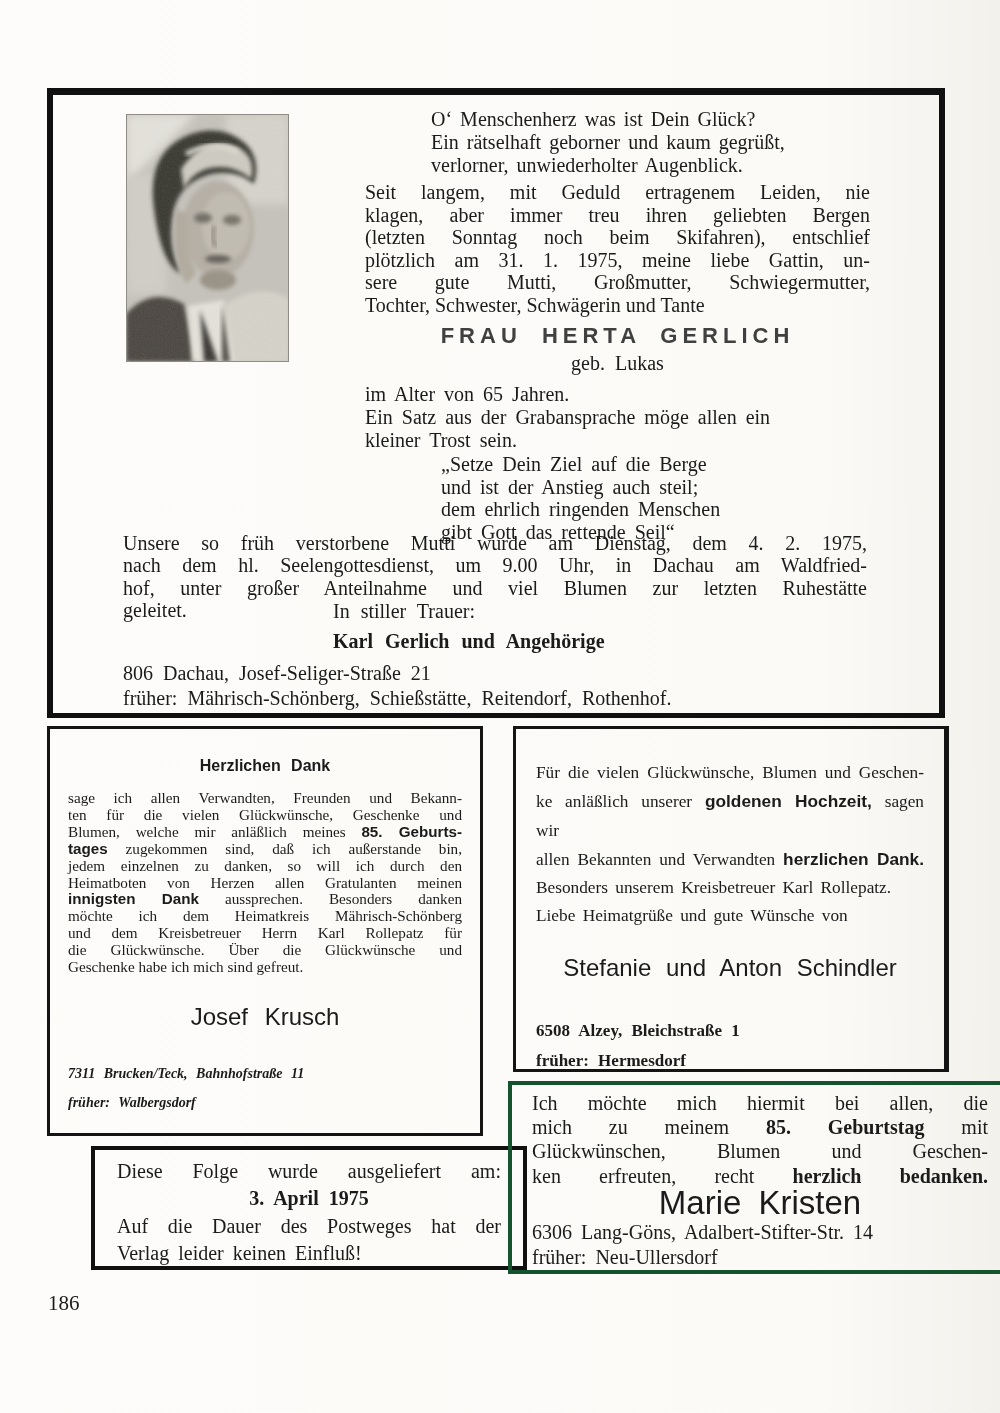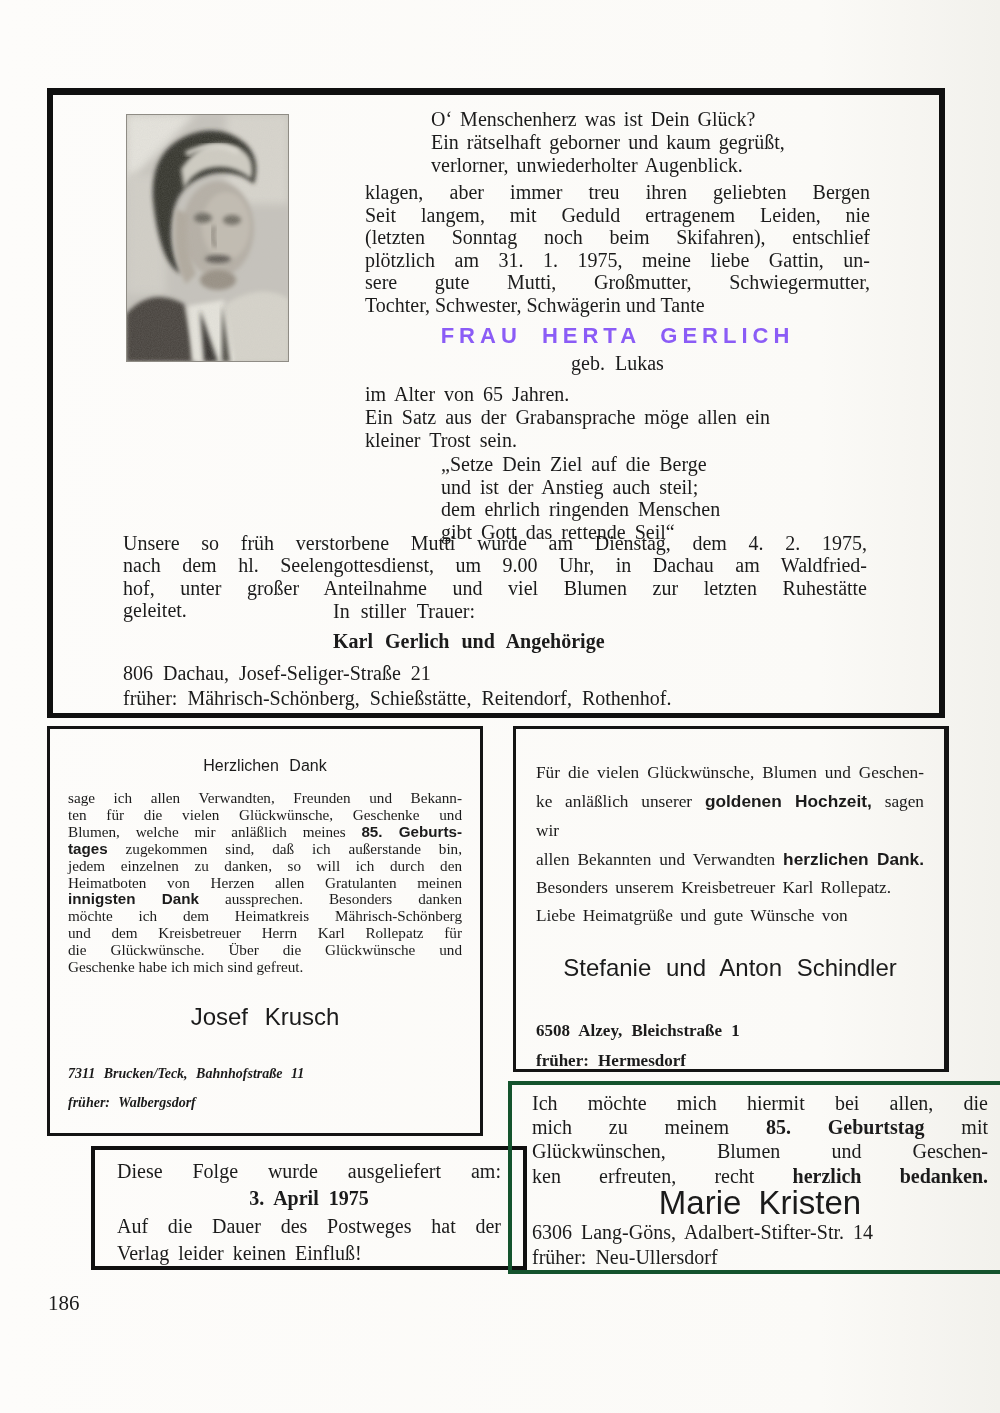--- a/index.html
+++ b/index.html
@@ -21,37 +21,37 @@
     border:solid #101010;border-width:7px 6px 5px 6px;
     font-size:20px;
   }
   .photo{position:absolute;left:73px;top:19px;width:163px;height:248px;}
   .photo svg{display:block;}
   .ob-col{position:absolute;left:312px;top:13px;width:505px;}
   .epigraph{padding-left:66px;line-height:23px;word-spacing:3px;}
   .intro{margin-top:4px;line-height:22.5px;}
   .ob-name{
     margin:7px 0 0 0;font-family:"Liberation Sans",sans-serif;font-weight:700;
-    font-size:22px;letter-spacing:5px;word-spacing:9px;text-align:center;color:#8b5cf6;
+    font-size:22px;letter-spacing:5px;word-spacing:9px;text-align:center;color:#404040;
   }
   .ob-maiden{text-align:center;margin-top:3px;line-height:23px;word-spacing:5px;}
   .age{margin-top:8px;line-height:23px;word-spacing:4px;}
   .verse{margin-top:1px;padding-left:76px;line-height:22.5px;word-spacing:4px;}
   .ob-bottom{position:absolute;left:70px;top:437px;width:744px;line-height:22.3px;}
   .trauer-row{position:relative;height:23px;}
   .trauer-label{position:absolute;left:210px;top:1px;word-spacing:6px;}
   .mourners{margin-top:7px;padding-left:210px;font-weight:700;word-spacing:7px;line-height:24px;}
   .ob-address{margin-top:9px;word-spacing:5px;line-height:23px;}
   .ob-former{margin-top:2px;word-spacing:5px;line-height:23px;}
 
   
   .box-krusch{left:47px;top:726px;width:436px;height:410px;border:3px solid #141414;}
   .k-title{
     margin-top:28px;text-align:center;font-family:"Liberation Sans",sans-serif;
-    font-weight:400;font-size:16px;word-spacing:6px;
+    font-weight:700;font-size:16px;word-spacing:6px;
   }
   .k-body{margin:15px 18px 0 18px;font-size:15.2px;line-height:16.9px;}
   .sender-name{
     font-family:"Liberation Sans",sans-serif;font-weight:400;font-size:24px;
     text-align:center;word-spacing:10px;line-height:29px;
   }
   .box-krusch .sender-name{margin-top:26px;}
   .k-addr{margin:28px 0 0 18px;font-size:14px;font-weight:600;line-height:29px;word-spacing:5px;font-style:italic;}
 
   
@@ -119,22 +119,22 @@
       </svg>
     </div>
 
     <div class="ob-col">
       <div class="epigraph">
         <div class="line">O‘ Menschenherz was ist Dein Glück?</div>
         <div class="line">Ein rätselhaft geborner und kaum gegrüßt,</div>
         <div class="line">verlorner, unwiederholter Augenblick.</div>
       </div>
       <div class="intro">
+        <div class="line stretch">Seit langem, mit Geduld ertragenem Leiden, nie</div>
         <div class="line stretch">klagen, aber immer treu ihren geliebten Bergen</div>
-        <div class="line stretch">Seit langem, mit Geduld ertragenem Leiden, nie</div>
         <div class="line stretch">(letzten Sonntag noch beim Skifahren), entschlief</div>
         <div class="line stretch">plötzlich am 31. 1. 1975, meine liebe Gattin, un-</div>
         <div class="line stretch">sere gute Mutti, Großmutter, Schwiegermutter,</div>
         <div class="line">Tochter, Schwester, Schwägerin und Tante</div>
       </div>
       <h1 class="ob-name">FRAU HERTA GERLICH</h1>
       <div class="ob-maiden">geb. Lukas</div>
       <div class="age">
         <div class="line">im Alter von 65 Jahren.</div>
         <div class="line">Ein Satz aus der Grabansprache möge allen ein</div>

